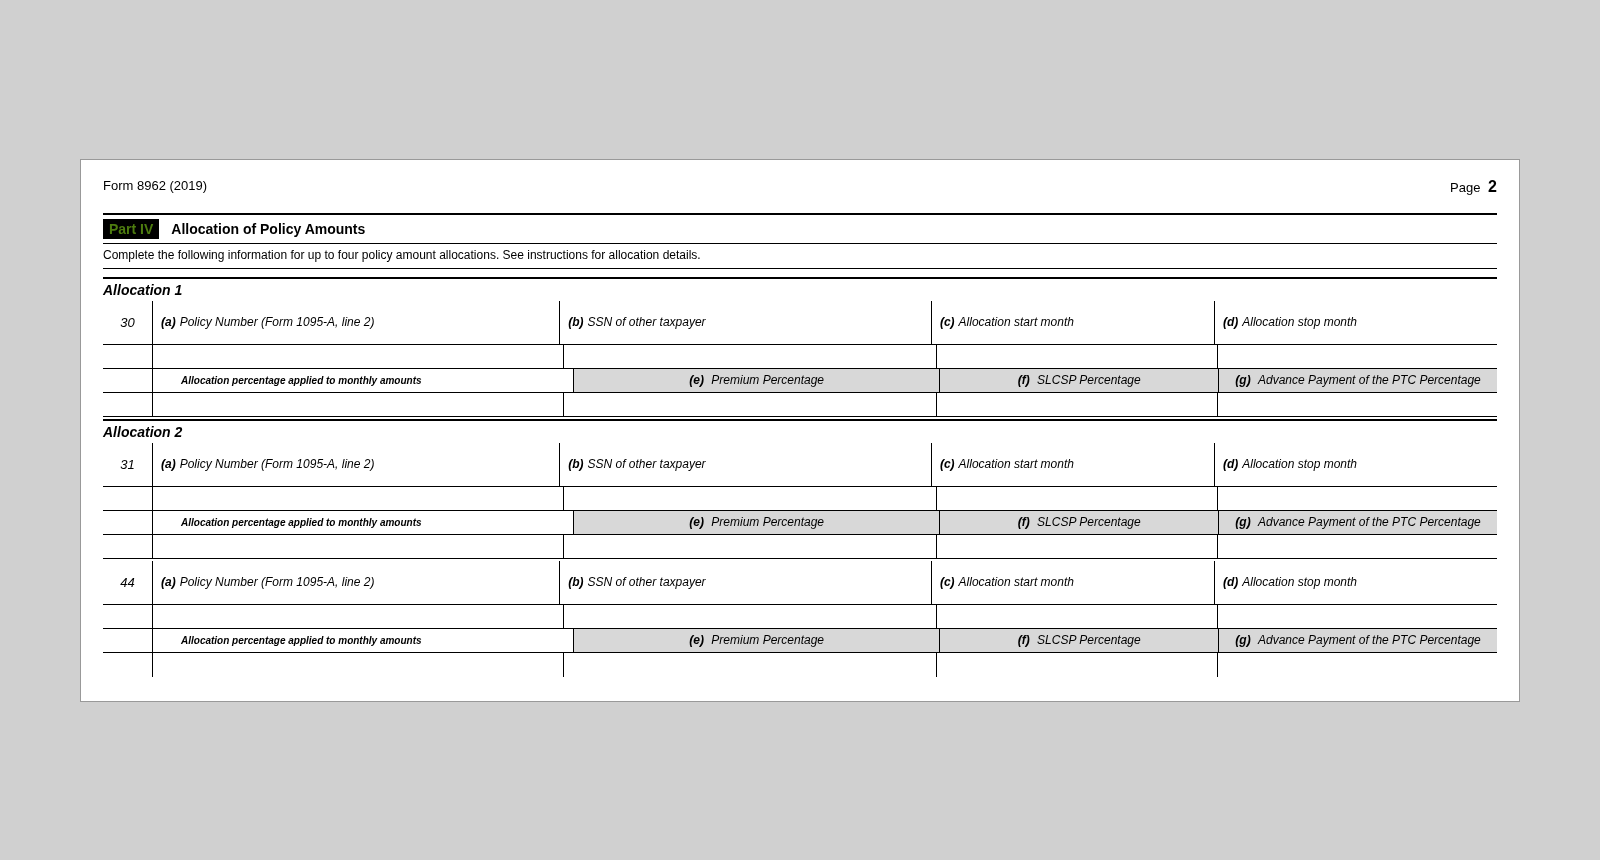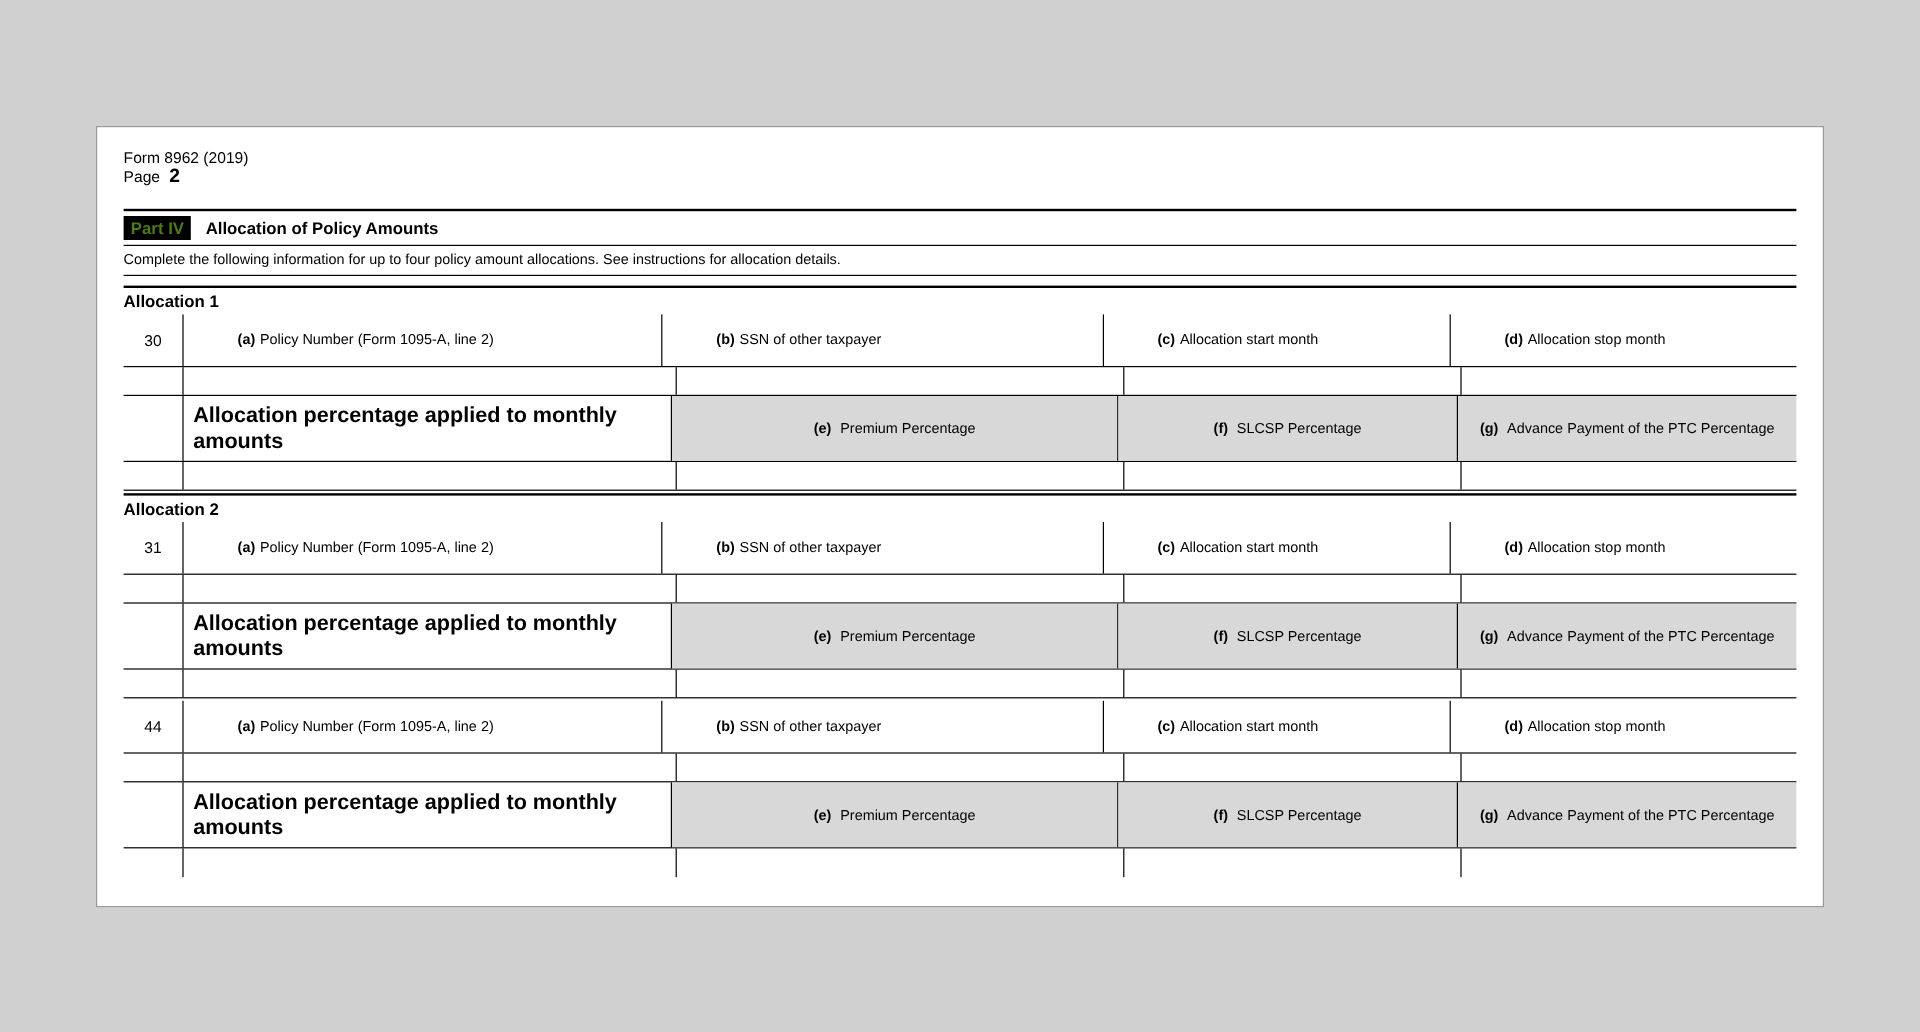--- a/index.html
+++ b/index.html
@@ -17,21 +17,20 @@
       background: #fff;
       width: 1440px;
       padding: 18px 22px 22px 22px;
       border: 1px solid #999;
     }
     .form-header {
       display: flex;
       justify-content: space-between;
       align-items: flex-start;
       margin-bottom: 17px;
-      flex-direction: column;
     }
     .form-title-row {
       display: flex;
       align-items: center;
       border-top: 2px solid #000;
       border-bottom: 1px solid #000;
       padding: 4px 0;
       margin-bottom: 4px;
     }
     .part-label {
@@ -48,33 +47,33 @@
       font-size: 14px;
     }
     .form-subtitle {
       font-size: 12px;
       margin-bottom: 8px;
       border-bottom: 1px solid #000;
       padding-bottom: 6px;
     }
     .allocation-section {
       margin-bottom: 2px;
+      font-style: italic;
     }
     .allocation-heading {
       font-weight: bold;
       font-size: 14px;
       border-top: 2px solid #000;
       padding: 3px 0;
       margin-bottom: 0;
     }
     .row-line {
       display: flex;
       border-bottom: 1px solid #000;
       min-height: 44px;
-      gap: 37px;
     }
     .row-line.header-row {
       border-bottom: 1px solid #000;
     }
     .line-number {
       width: 50px;
       min-width: 50px;
       display: flex;
       align-items: center;
       justify-content: center;
@@ -126,23 +125,24 @@
       width: 50px;
       min-width: 50px;
       flex-shrink: 0;
       border-right: 1px solid #000;
     }
     .sub-alloc-label {
       flex: 2.2;
       border-right: 1px solid #000;
       padding: 6px 8px;
       font-weight: bold;
-      font-size: 18px;
-      display: flex;
-      align-items: center;
+      font-size: 10px;
+      display: flex;
+      align-items: center;
+      margin-left: 20px;
     }
     .sub-col-e {
       flex: 2;
       border-right: 1px solid #000;
       background: #d8d8d8;
       padding: 4px 8px;
       display: flex;
       align-items: center;
       justify-content: center;
       font-size: 12px;

